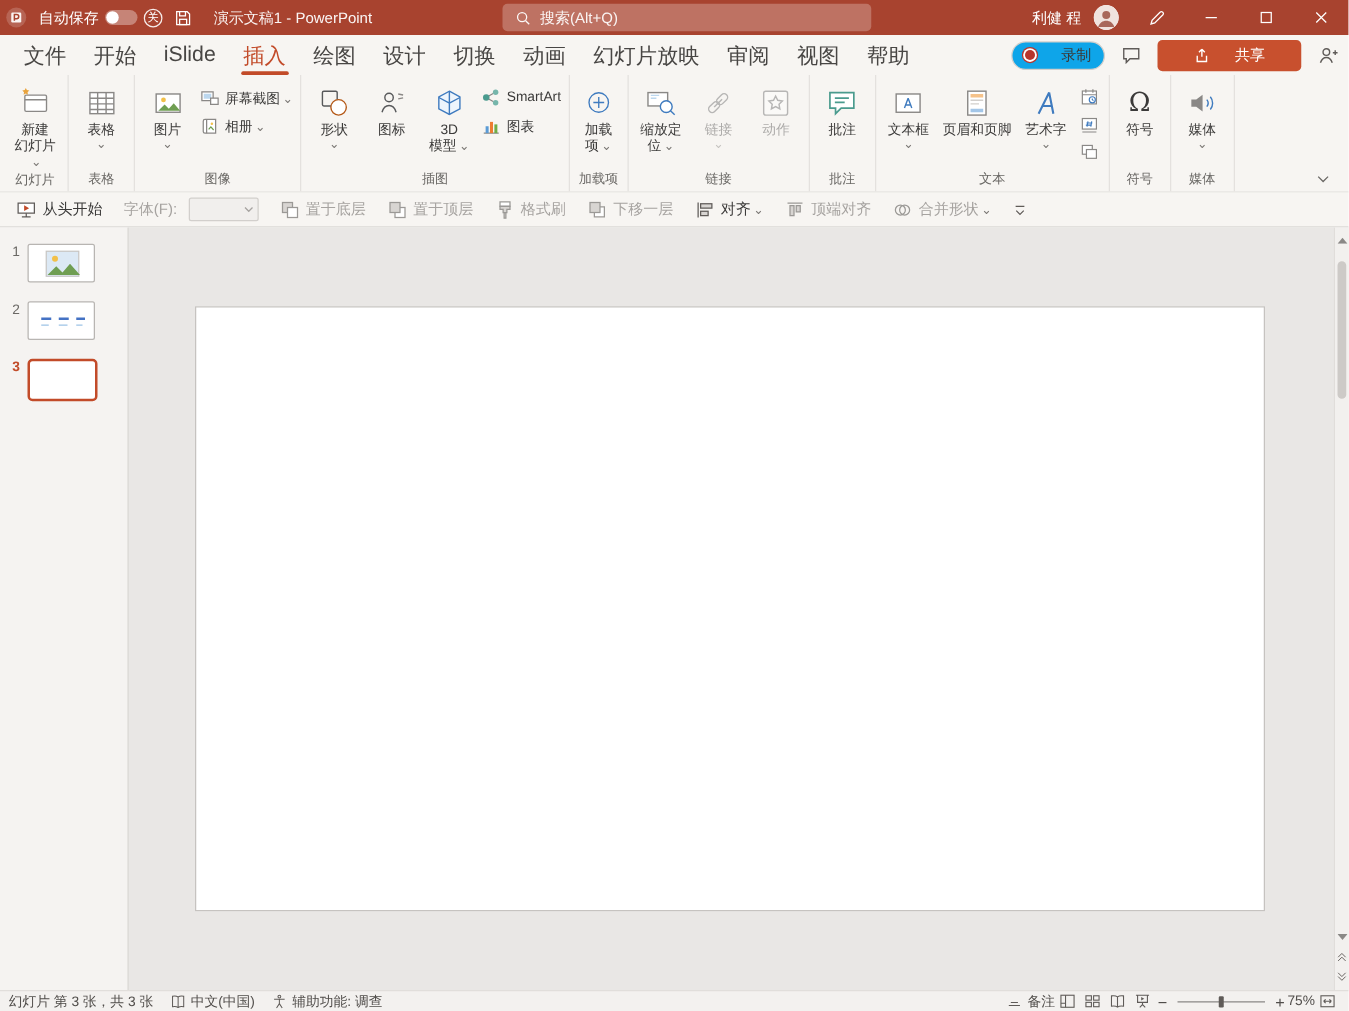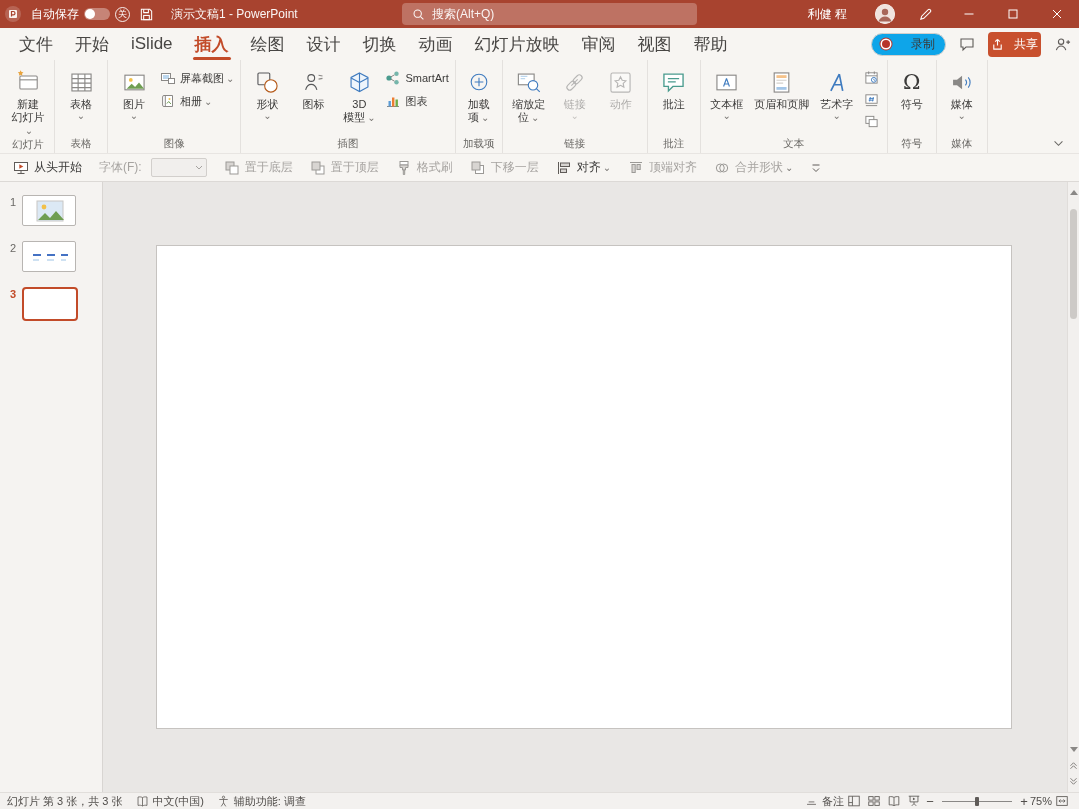--- a/index.html
+++ b/index.html
@@ -10,34 +10,34 @@
   
   .titlebar{height:28px;display:flex;align-items:center;background:var(--titlebar-bg,#a8432f);color:#fff;position:relative}
   .tb-left{display:flex;align-items:center;gap:9px;padding-left:4px}
   .tb-autosave{display:flex;align-items:center;gap:5px;font-size:12px}
   .toggle{width:26px;height:12px;border-radius:6px;background:rgba(255,255,255,.35);display:flex;align-items:center;padding:1px}
   .knob{width:10px;height:10px;border-radius:50%;background:#fff}
   .offbadge{width:15px;height:15px;border-radius:50%;border:1px solid rgba(255,255,255,.9);font-size:9px;display:flex;align-items:center;justify-content:center}
   .tb-title{margin-left:8px;font-size:12px;opacity:.95}
   .tb-search{position:absolute;left:402px;top:3px;width:295px;height:22px;border-radius:4px;background:rgba(255,255,255,.25);display:flex;align-items:center;gap:7px;padding:0 10px;color:rgba(255,255,255,.92);font-size:12px}
   .tb-right{position:absolute;right:0;top:0;height:28px;display:flex;align-items:center}
-  .tb-user{margin-right:28px;font-size:12px}
+  .tb-user{margin-right:10px;font-size:12px}
   .tb-avatar{width:20px;height:20px;border-radius:50%;overflow:hidden;margin-right:16px;background:#fff}
   .tb-pen{width:28px;display:flex;justify-content:center;margin-right:8px}
   .wbtn{width:44px;height:28px;display:flex;align-items:center;justify-content:center}
 
   
   .tabsrow{height:32px;background:var(--ribbon-bg,#f7f5f2);display:flex;align-items:center;padding-left:8px;position:relative}
   .rtab{padding:0 11px;height:32px;display:flex;align-items:center;font-size:17px;color:#484644;position:relative}
-  .rtab.active{color:var(--accent,#c24b29);font-weight:700}
+  .rtab.active{color:var(--accent,#c24b29);font-weight:400}
   .rtab.active::after{content:"";position:absolute;left:9px;right:9px;bottom:0;height:3px;border-radius:2px;background:var(--accent,#c24b29)}
   .tabs-right{position:absolute;right:8px;top:0;height:32px;display:flex;align-items:center;gap:13px}
   .record-pill{display:flex;align-items:center;gap:21px;background:#0ea5e9;border:1px solid #d2cfcc;border-radius:12px;padding:2px 10px;font-size:12px;color:#3b3a39}
   .rec-dot{width:8px;height:8px;border-radius:50%;background:var(--record-dot,#b7352c);box-shadow:0 0 0 1.5px #fff,0 0 0 2.5px var(--record-dot,#b7352c)}
-  .share-btn{display:flex;align-items:center;gap:10px;background:var(--share-bg,#c8502e);color:#fff;border-radius:4px;padding:4px 3px;font-size:12px}
+  .share-btn{display:flex;align-items:center;gap:20px;background:var(--share-bg,#c8502e);color:#fff;border-radius:4px;padding:4px 29px;font-size:12px}
 
   
   .ribbon{height:94px;background:var(--ribbon-bg,#f7f5f2);display:flex;align-items:stretch;padding:0 2px;position:relative;border-bottom:1px solid #e8e5e2}
   .rgroup{display:flex;flex-direction:column;border-right:1px solid #e4e1de;padding:3px 3px 0}
   .rgc{flex:1;display:flex;align-items:flex-start}
   .rglbl{height:17px;font-size:10.5px;color:#6a6865;text-align:center;line-height:14px}
   .bigbtn{display:flex;flex-direction:column;align-items:center;padding:3px 2px 0;border-radius:3px;width:46px}
   .bico{height:32px;display:flex;align-items:center;justify-content:center}
   .blbl{font-size:11px;line-height:13px;text-align:center;color:#3b3a39;white-space:pre-line}
   .car::after{content:"⌄";font-size:10px;color:#7a7774;margin-left:2px}

